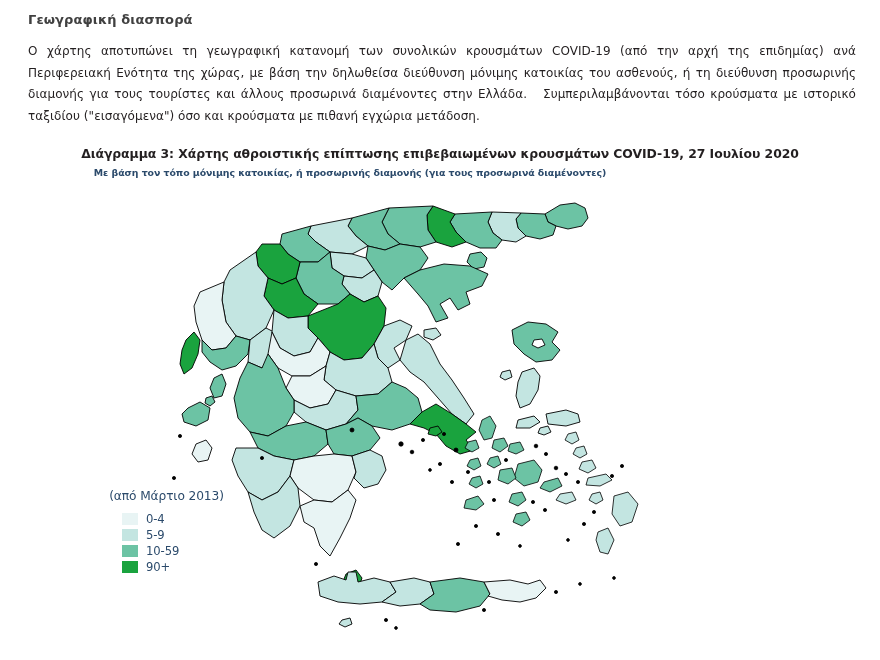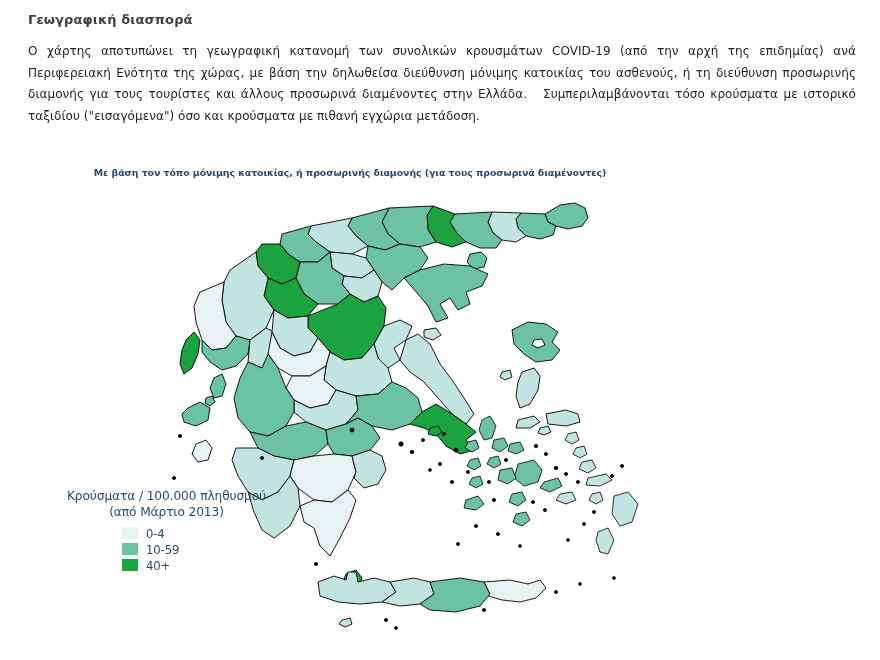--- a/index.html
+++ b/index.html
@@ -91,20 +91,21 @@
     text-align: center;
     line-height: 16px;
     letter-spacing: -0.1px;
   }
   .legend-items {
     margin-top: 7px;
     padding-left: 78px;
   }
   .legend-row {
     display: flex;
+    align-items: center;
     height: 15px;
     margin-bottom: 1px;
   }
   .legend-swatch {
     width: 16px;
     height: 12px;
     flex: 0 0 16px;
   }
   .legend-label {
     margin-left: 8px;
@@ -120,20 +121,21 @@
 <body>
 
 <div class="page">
 
   <div class="section-heading">Γεωγραφική διασπορά</div>
 
   <div class="body-text">
     <span>Ο χάρτης αποτυπώνει τη γεωγραφική κατανομή των συνολικών κρουσμάτων COVID-19 (από την αρχή της επιδημίας) ανά Περιφερειακή Ενότητα της χώρας, με βάση την δηλωθείσα διεύθυνση μόνιμης κατοικίας του ασθενούς, ή τη διεύθυνση προσωρινής διαμονής για τους τουρίστες και άλλους προσωρινά διαμένοντες στην Ελλάδα.</span><span class="gap"></span><span>Συμπεριλαμβάνονται τόσο κρούσματα με ιστορικό ταξιδίου ("εισαγόμενα") όσο και κρούσματα με πιθανή εγχώρια μετάδοση.</span>
   </div>
 
+  <div class="fig-title">Διάγραμμα 3: Χάρτης αθροιστικής επίπτωσης επιβεβαιωμένων κρουσμάτων COVID-19, 27 Ιουλίου 2020</div>
 
   <div class="fig-subtitle">Με βάση τον τόπο μόνιμης κατοικίας, ή προσωρινής διαμονής (για τους προσωρινά διαμένοντες)</div>
 
   <div class="map-wrap">
     <svg viewBox="0 0 880 470" xmlns="http://www.w3.org/2000/svg">
       <g>
 
         <path class="region" d="M545 32 L560 23 L575 21 L585 26 L588 36 L582 44 L568 47 L556 44 L548 40 Z" fill="#6cc3a4"></path>
         <path class="region" d="M521 31 L545 32 L548 40 L556 44 L553 53 L540 57 L526 54 L518 46 L516 37 Z" fill="#6cc3a4"></path>
         <path class="region" d="M492 30 L521 31 L516 37 L518 46 L526 54 L516 60 L502 58 L493 51 L488 40 Z" fill="#c3e5e1"></path>
@@ -265,32 +267,35 @@
           <circle class="islet" cx="180" cy="254" r="1.6" fill="#000"></circle>
           <circle class="islet" cx="174" cy="296" r="1.6" fill="#000"></circle>
           <circle class="islet" cx="316" cy="382" r="1.6" fill="#000"></circle>
         </g>
       </g>
     </svg>
   </div>
 
   <div class="legend">
     <div class="legend-title">
-      <div>Κρούσματα / 100.000 πληθυσμού</div>
       <div>(από Μάρτιο 2013)</div>
     </div>
     <div class="legend-items">
       <div class="legend-row">
         <span class="legend-swatch" style="background: rgb(232, 244, 244);"></span>
         <span class="legend-label">0-4</span>
       </div>
       <div class="legend-row">
+        <span class="legend-swatch" style="background: rgb(195, 229, 225);"></span>
+        <span class="legend-label">5-9</span>
+      </div>
+      <div class="legend-row">
         <span class="legend-swatch" style="background: rgb(108, 195, 164);"></span>
         <span class="legend-label">10-59</span>
       </div>
       <div class="legend-row">
         <span class="legend-swatch" style="background: rgb(26, 163, 62);"></span>
-        <span class="legend-label">40+</span>
+        <span class="legend-label">90+</span>
       </div>
     </div>
   </div>
 
 </div>
 
 </body></html>

